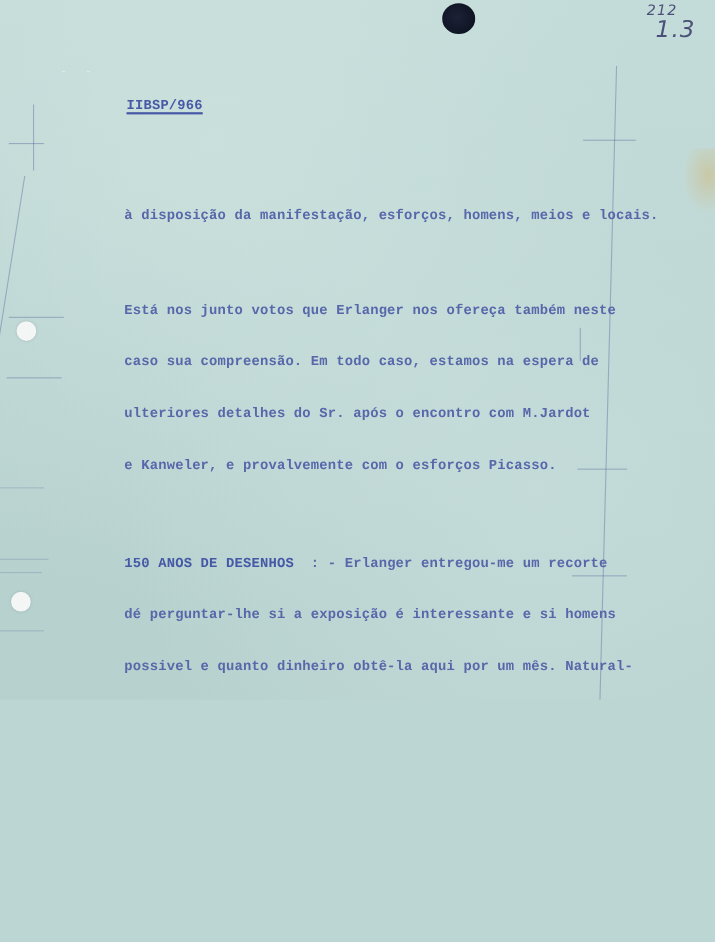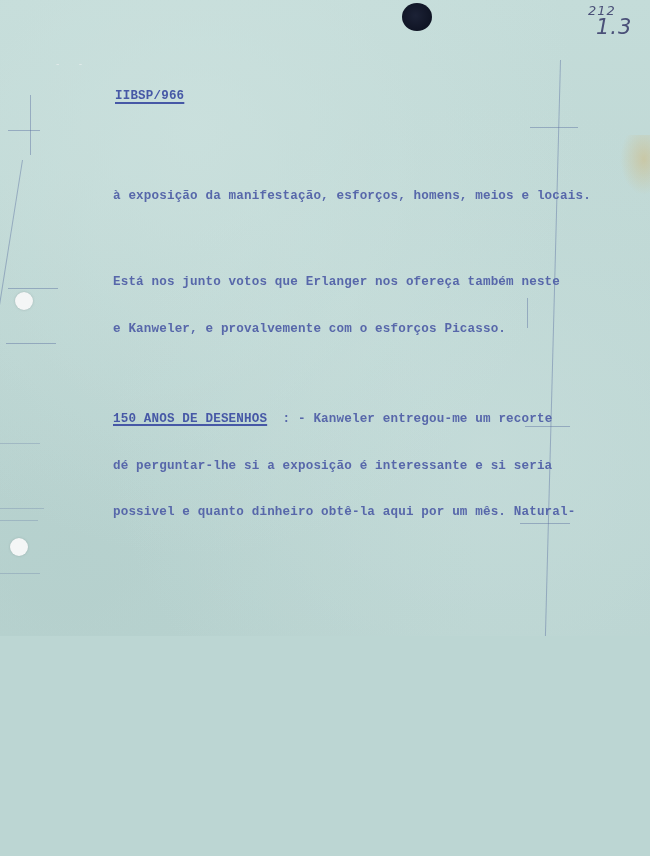--- a/index.html
+++ b/index.html
@@ -103,21 +103,20 @@
     }
     .para {
       margin: 0 0 8px 0;
       white-space: pre;
     }
     .line {
       display: block;
       white-space: pre;
     }
     .heading-inline {
-      text-decoration: underline;
       text-decoration-thickness: 1.5px;
       text-underline-offset: 2px;
       color: #4658a6;
     }
     .signature {
       position: absolute;
       left: 361px;
       top: 661px;
       font-size: 12.6px;
       font-weight: bold;
@@ -162,32 +161,34 @@
   <div class="pencil-line" style="left:0px; top:573px; width:40px; height:1px; opacity:0.6;"></div>
   <div class="pencil-line" style="left:527px; top:298px; width:1px; height:30px;"></div>
   <div class="pencil-line" style="left:525px; top:426px; width:45px; height:1px;"></div>
   <div class="pencil-line" style="left:520px; top:523px; width:50px; height:1px;"></div>
 
   <div class="reference">IIBSP/966</div>
 
   <div class="body-text">
 
     <div class="para">
-      <span class="line">à exposição da manifestação, esforços, homens, meios e locais.</span>
+      <span class="line">à disposição da manifestação, esforços, homens, meios e locais.</span>
     </div>
 
 
     <div class="para" style="margin-bottom:12px;">
       <span class="line">Está nos junto votos que Erlanger nos ofereça também neste</span>
+      <span class="line">caso sua compreensão. Em todo caso, estamos na espera de</span>
+      <span class="line">ulteriores detalhes do Sr. após o encontro com M.Jardot</span>
       <span class="line">e Kanweler, e provalvemente com o esforços Picasso.</span>
     </div>
 
     <div class="para">
-      <span class="line"><span class="heading-inline">150 ANOS DE DESENHOS</span><span>  : - Kanweler entregou-me um recorte</span></span>
-      <span class="line">dé perguntar-lhe si a exposição é interessante e si seria</span>
+      <span class="line"><span class="heading-inline">150 ANOS DE DESENHOS</span><span>  : - Erlanger entregou-me um recorte</span></span>
+      <span class="line">dé perguntar-lhe si a exposição é interessante e si homens</span>
       <span class="line">possivel e quanto dinheiro obtê-la aqui por um mês. Natural-</span>
       
       
       
       
       
       
       
       
       

